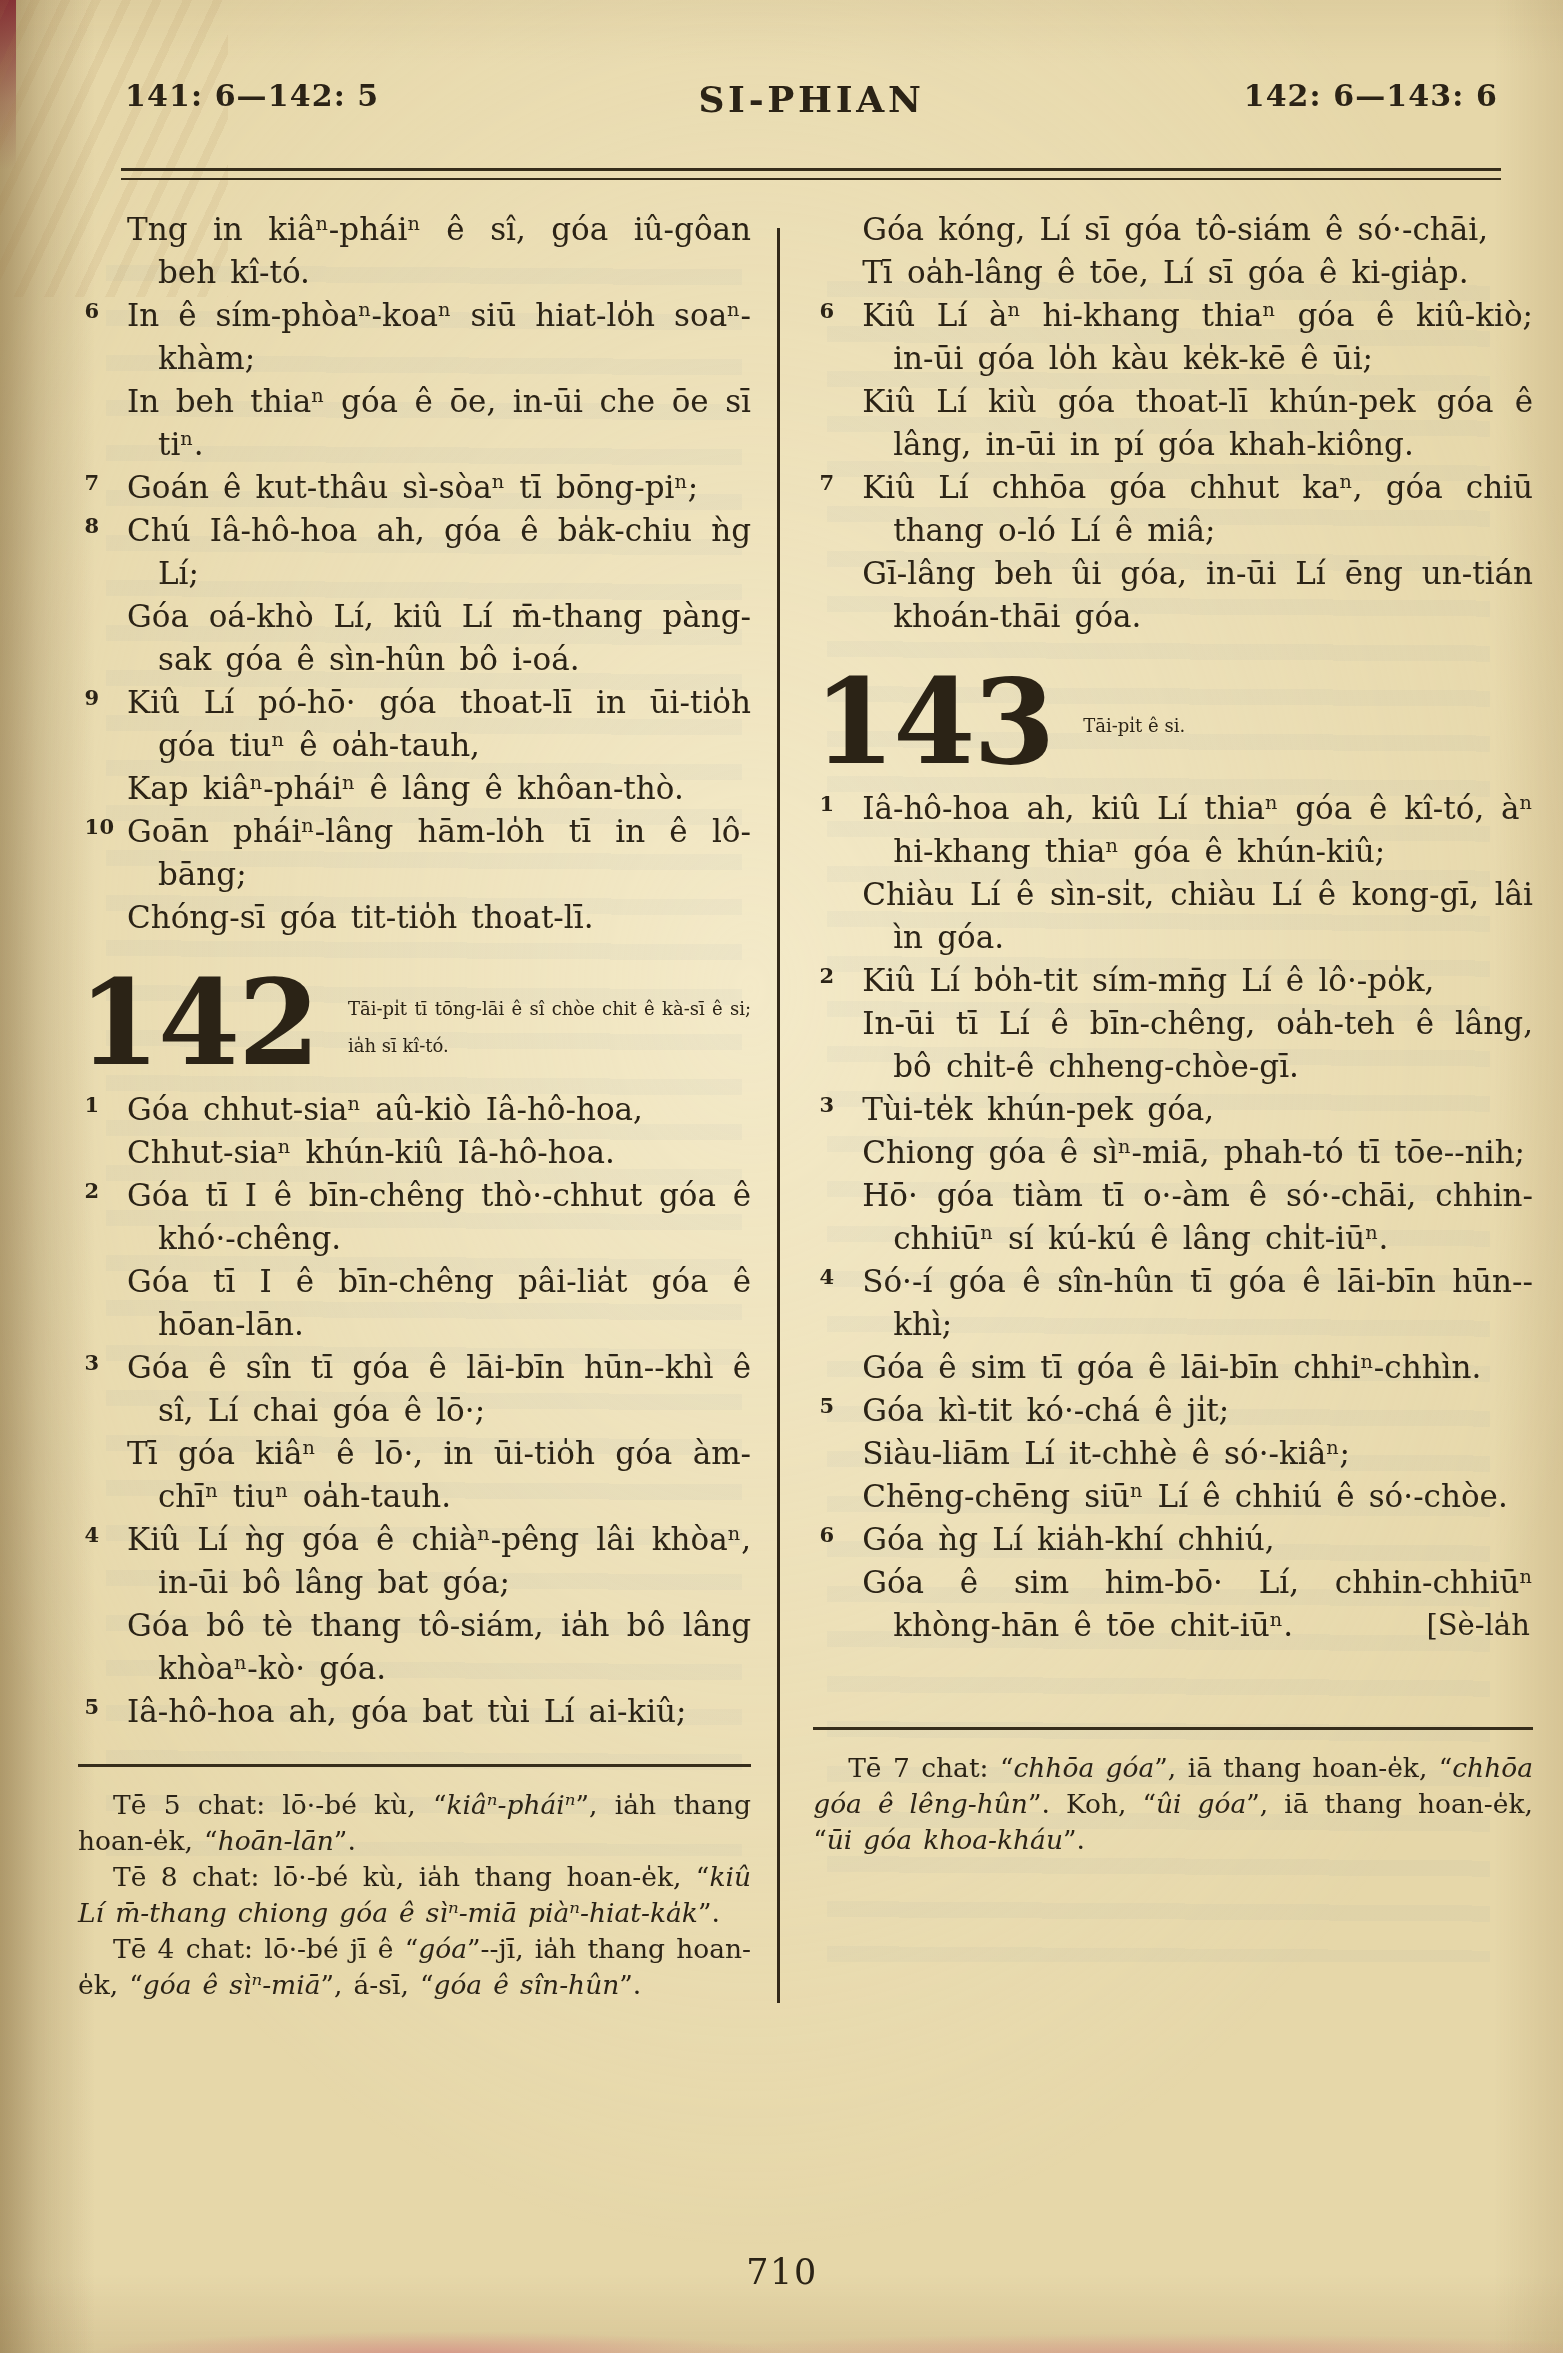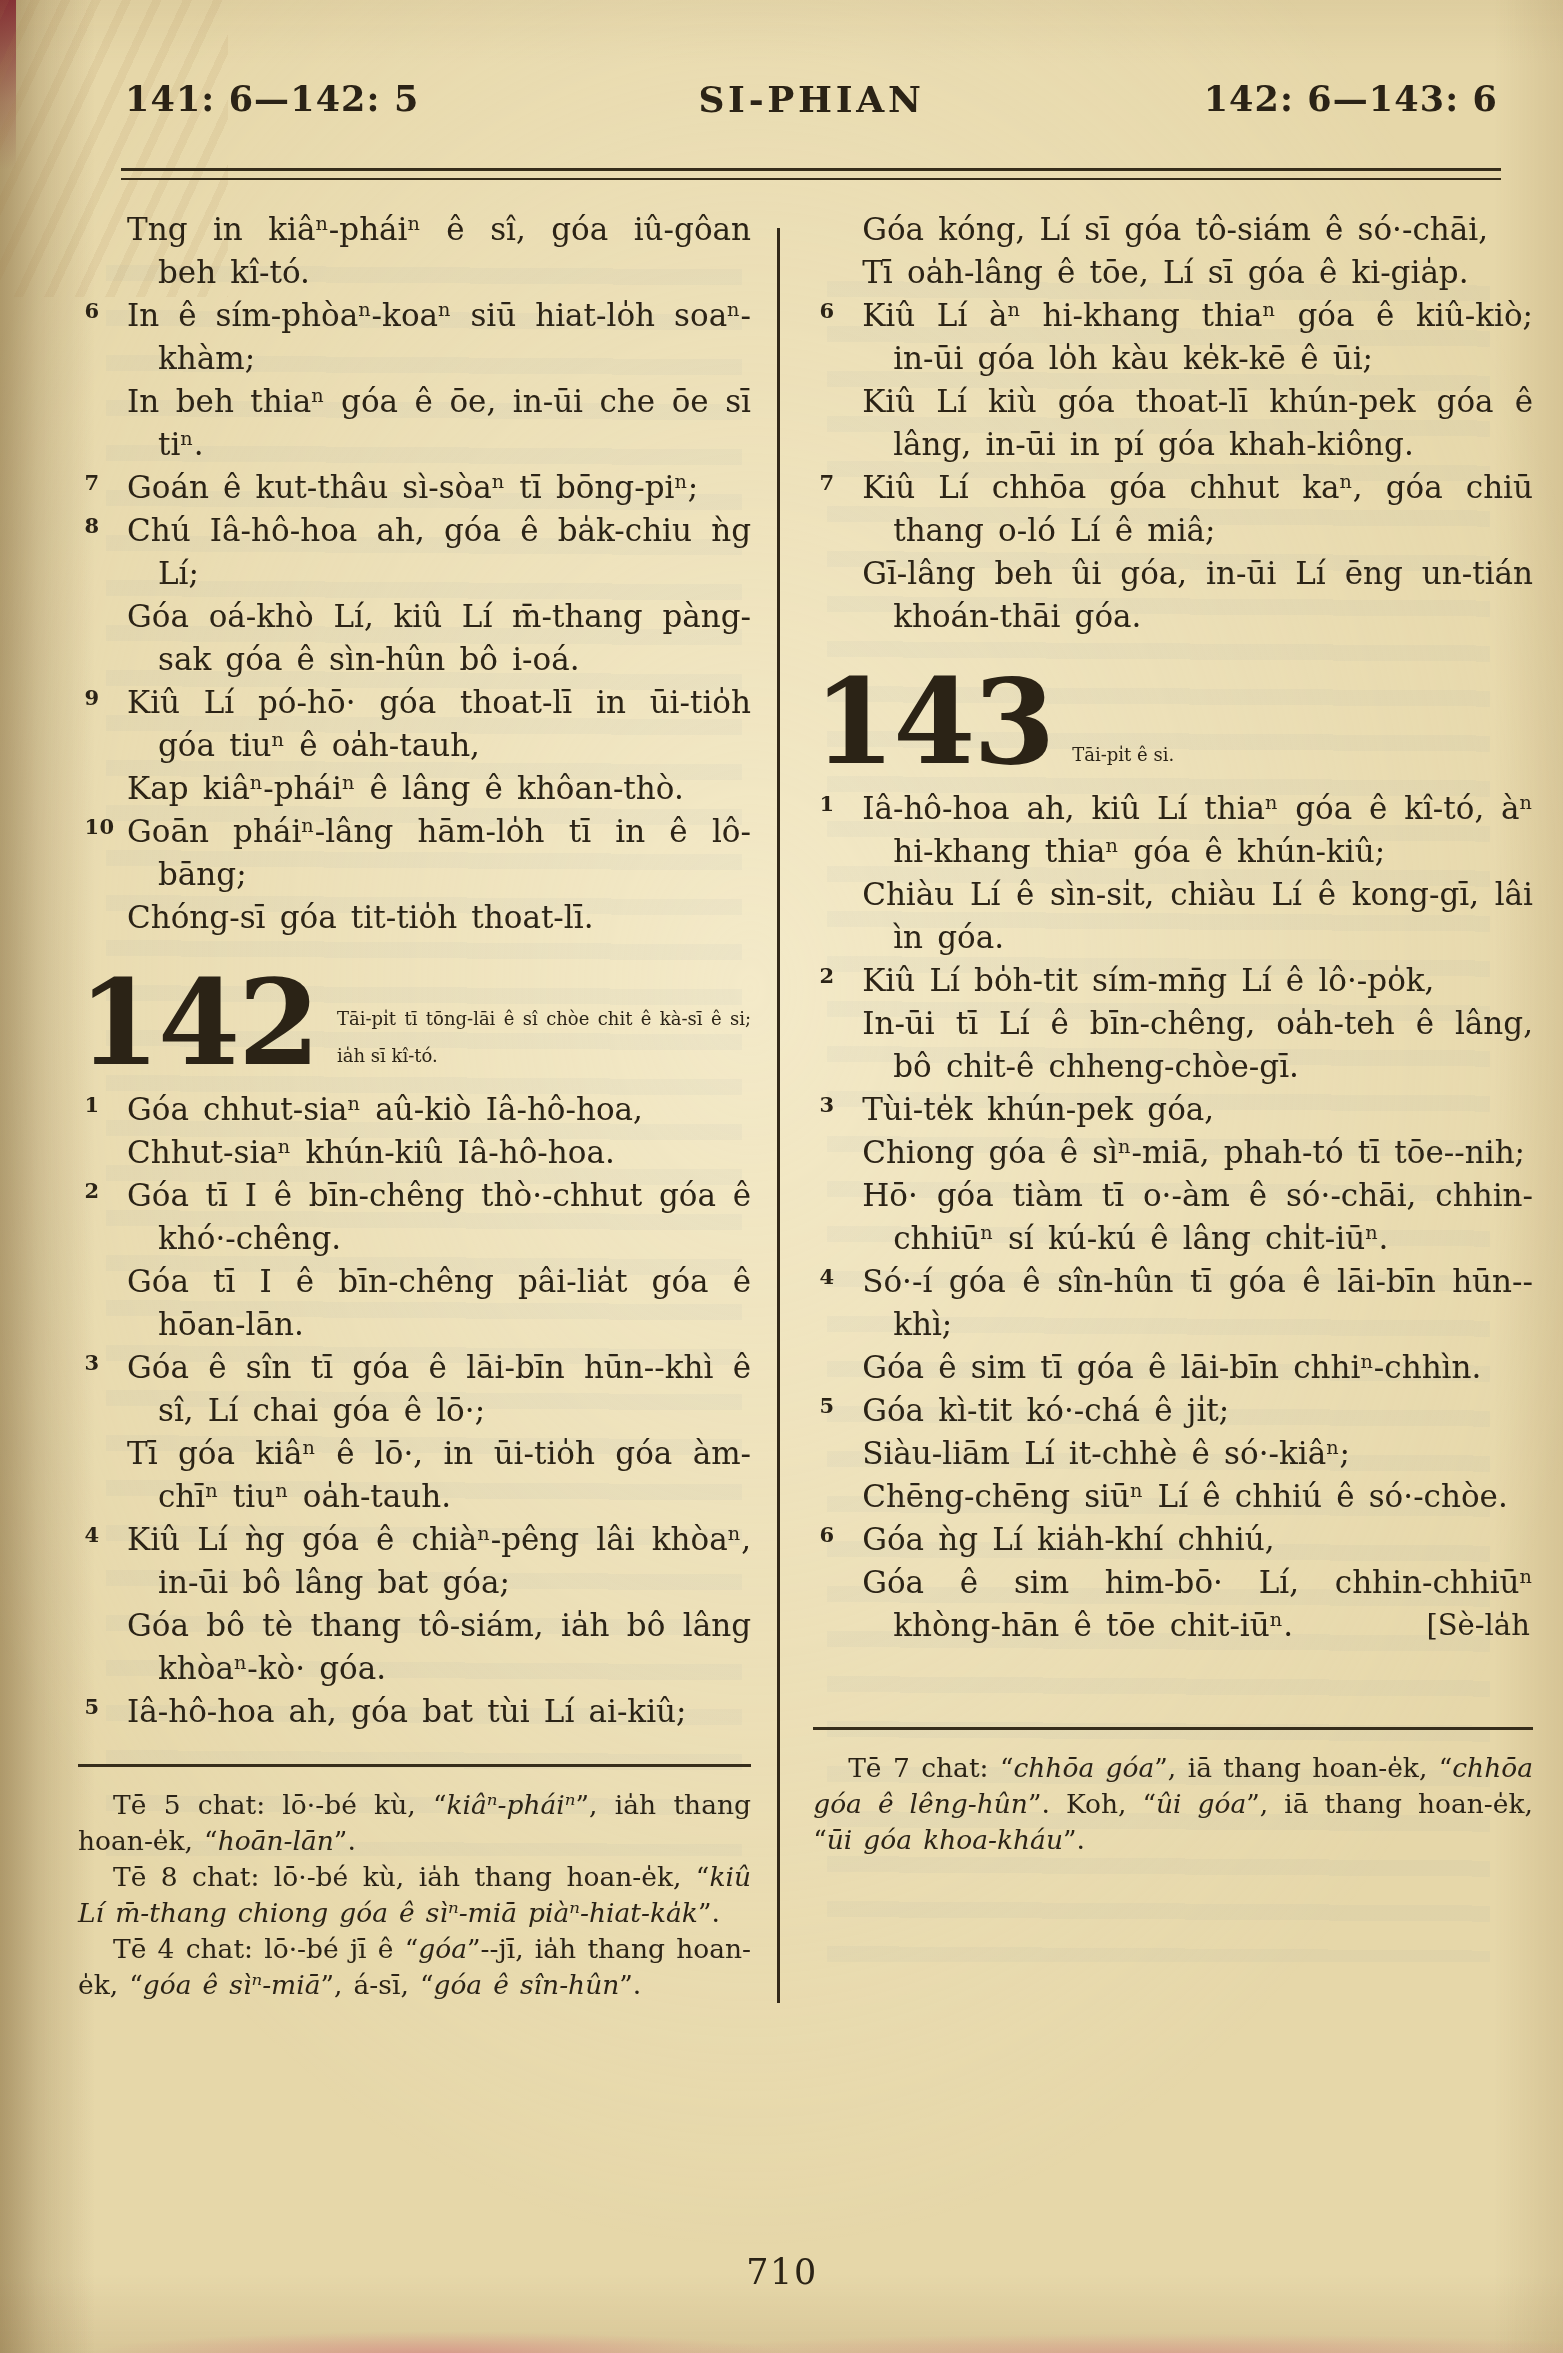--- a/index.html
+++ b/index.html
@@ -23,37 +23,37 @@
     background:repeating-linear-gradient(115deg,rgba(165,125,72,0.20) 0 8.5px,rgba(0,0,0,0) 8.5px 27.6px);}
   .pink-smear-bottom{bottom:0;left:0;width:100%;height:42px;
     background:
       radial-gradient(ellipse 504px 32px at 28% 100%, rgba(214,118,128,0.55), rgba(0,0,0,0) 70%),
       radial-gradient(ellipse 689px 29px at 74% 100%, rgba(214,118,128,0.42), rgba(0,0,0,0) 72%);}
   .ghost{opacity:0.045;background:repeating-linear-gradient(0.4deg,#5f7d9c 0 16px,rgba(0,0,0,0) 16px 45px);}
   .ghost.left{top:265px;left:106px;width:636px;height:1591px;}
   .ghost.right{top:265px;left:827px;width:663px;height:1697px;}
 
   .header{position:absolute;top:78px;left:125px;right:66px;height:48px;}
-  .header .ref{font-weight:bold;font-size:35px;letter-spacing:1.1px;}
+  .header .ref{font-weight:bold;font-size:30px;letter-spacing:1.1px;}
   .header .ref.right{position:absolute;right:0;top:0;}
   .header .title{position:absolute;left:50%;transform:translateX(-50%);top:0;
     font-size:36px;letter-spacing:3.7px;font-weight:bold;}
   .double-rule{position:absolute;top:168px;left:121px;right:63px;height:6.9px;
     border-top:3.7px solid #362d1b;border-bottom:2.1px solid #362d1b;}
 
   .columns{position:absolute;top:208px;left:78px;width:1455px;display:flex;align-items:stretch;}
   .col-left{width:699px;padding-right:26px;box-sizing:border-box;}
   .divider{width:3.2px;background:#33291a;margin-top:20px;}
   .col-right{flex:1;padding-left:33px;box-sizing:border-box;}
 
   .block{position:relative;padding-left:49px;}
   .hemi{margin:0;font-size:31px;line-height:43px;text-align:justify;word-spacing:0.14em;
     padding-left:31px;text-indent:-31px;}
   .vnum{position:absolute;left:6.4px;top:4.2px;font-size:21px;font-weight:bold;letter-spacing:0.5px;}
-  .chapter{display:flex;gap:19px;margin:33px 0 13.8px;padding-left:0;align-items:flex-end;}
+  .chapter{display:flex;gap:30px;margin:33px 0 13.8px;padding-left:0;align-items:center;}
   .chnum{font-size:118px;line-height:102px;font-weight:bold;letter-spacing:-2.1px;}
   .chheading{font-size:18px;line-height:37px;padding-top:7.4px;max-width:541px;text-align:justify;}
   .selah{margin:0;margin-top:-43px;text-align:right;font-size:29px;line-height:43px;padding-right:3.2px;}
 
   .footnotes{margin-top:31px;border-top:3.7px solid #362d1b;padding-top:20px;}
   .col-right .footnotes{margin-top:80px;}
   .footnote{margin:0;font-size:26.5px;line-height:36px;text-indent:35px;text-align:justify;word-spacing:0.1em;}
   .footnote i{font-style:italic;}
 
   .page-number{position:absolute;bottom:62px;left:0;right:0;text-align:center;

